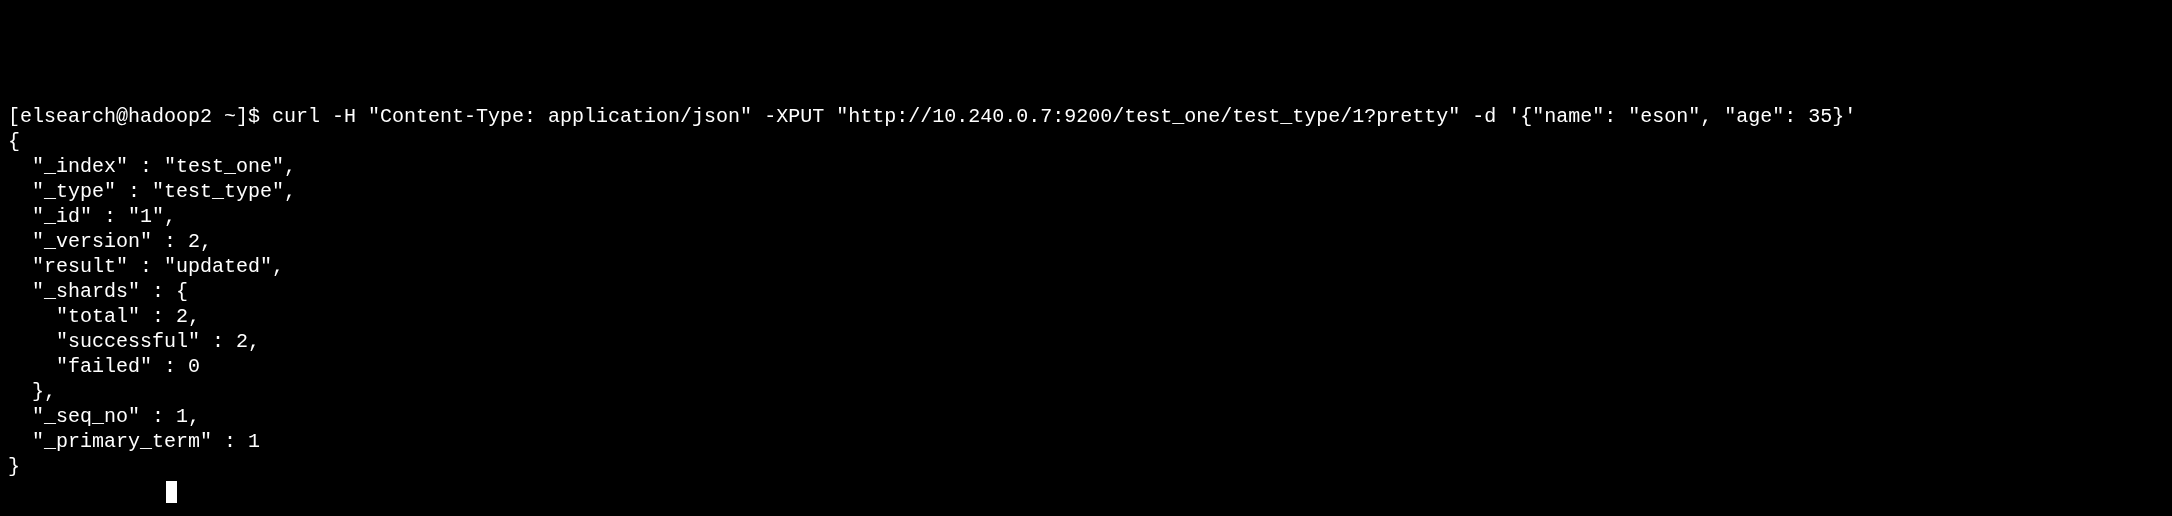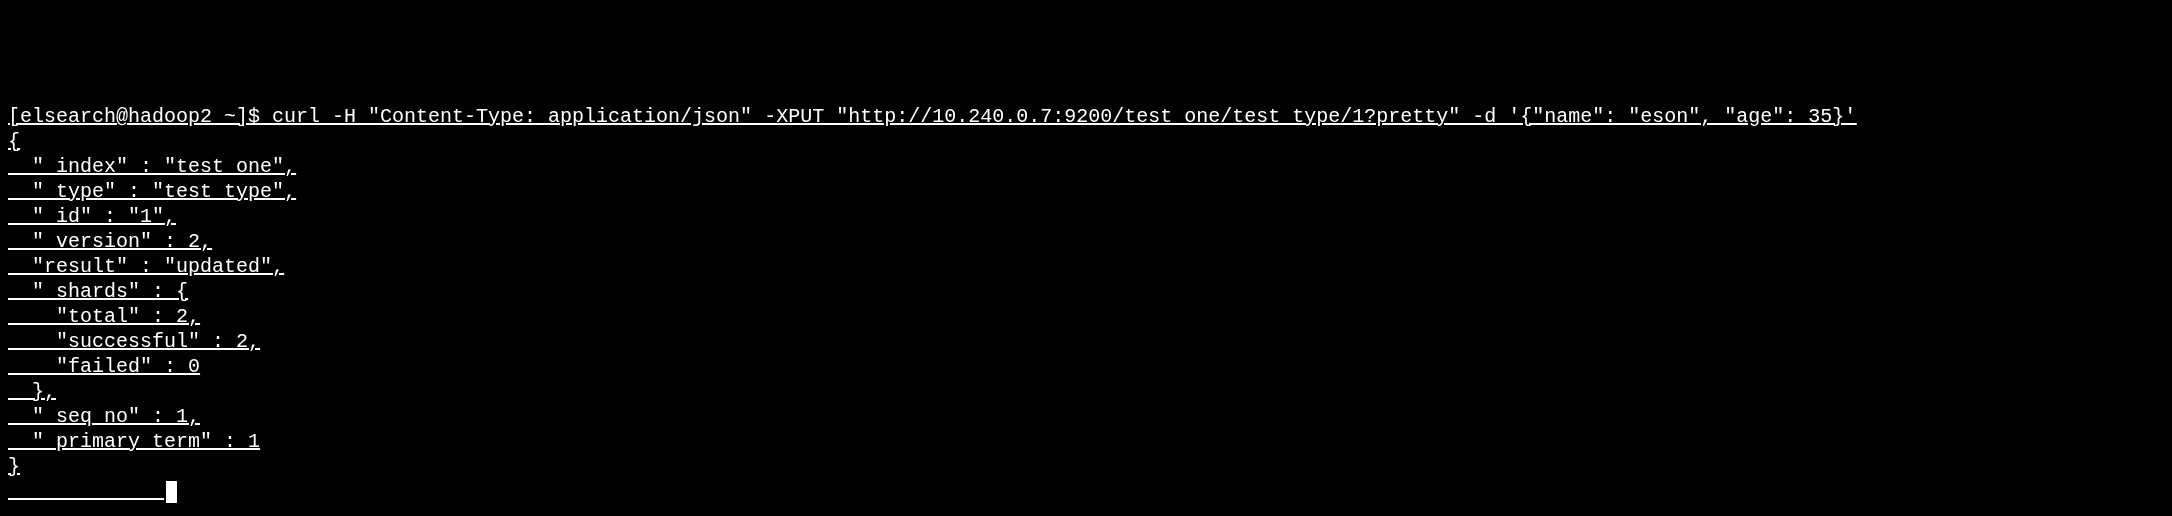--- a/index.html
+++ b/index.html
@@ -1,19 +1,18 @@
 <!DOCTYPE html>
 <html><head>
   <meta charset="utf-8">
   <style>
     * {
       margin: 0;
       padding: 0;
       box-sizing: border-box;
-      text-decoration: underline;
     }
     body {
       background-color: #000000;
       color: #ffffff;
       font-family: "Consolas", "Monaco", "Courier New", monospace;
       font-size: 20px;
       line-height: 1.25;
       padding: 4px 8px;
       white-space: pre;
       overflow: hidden;

